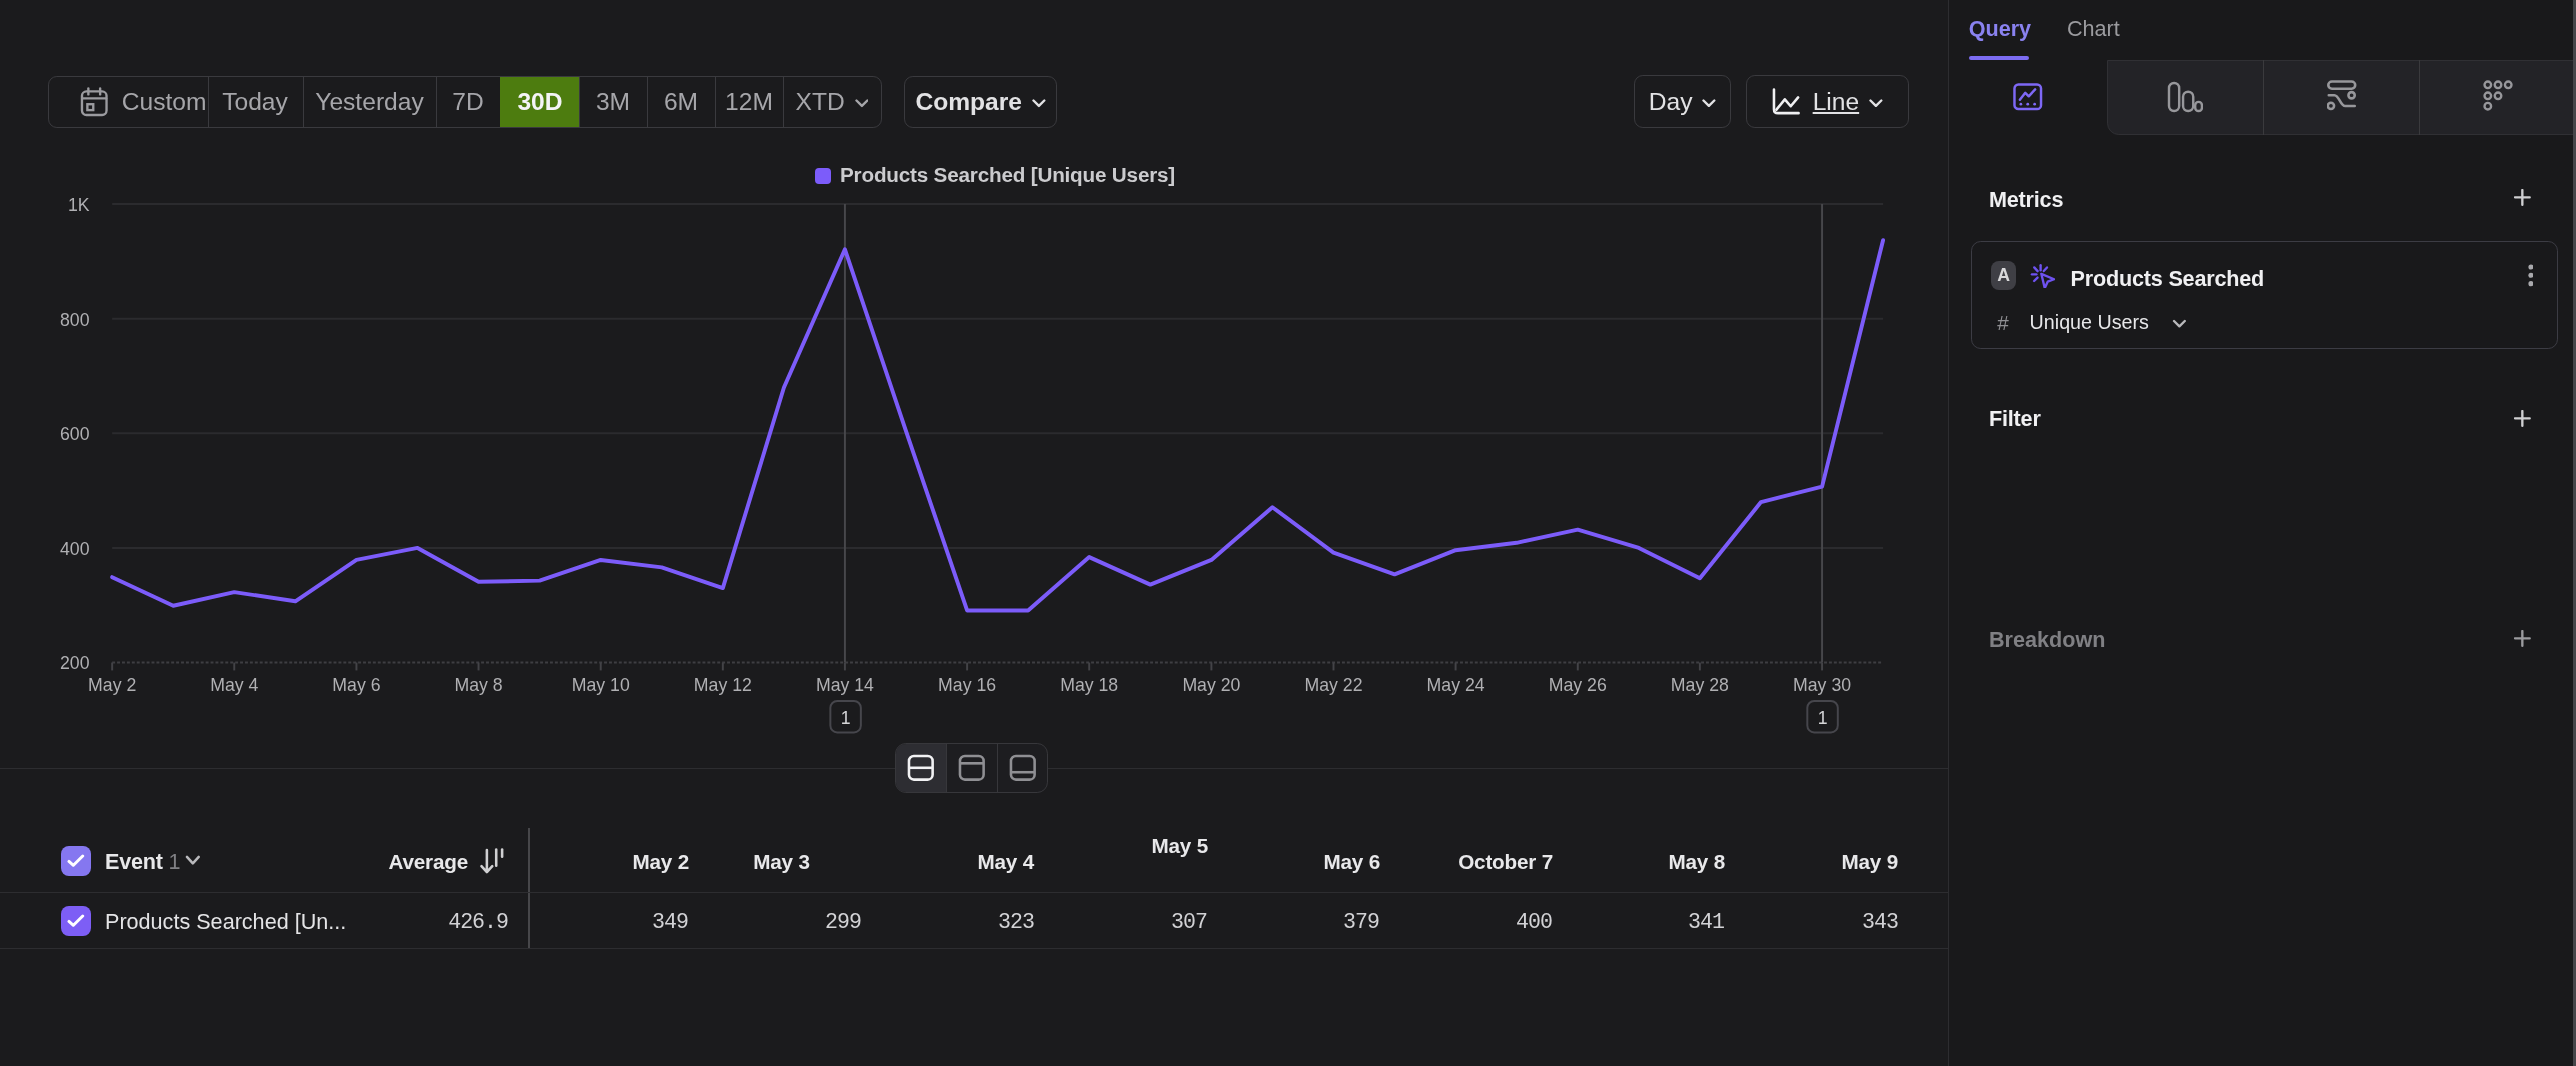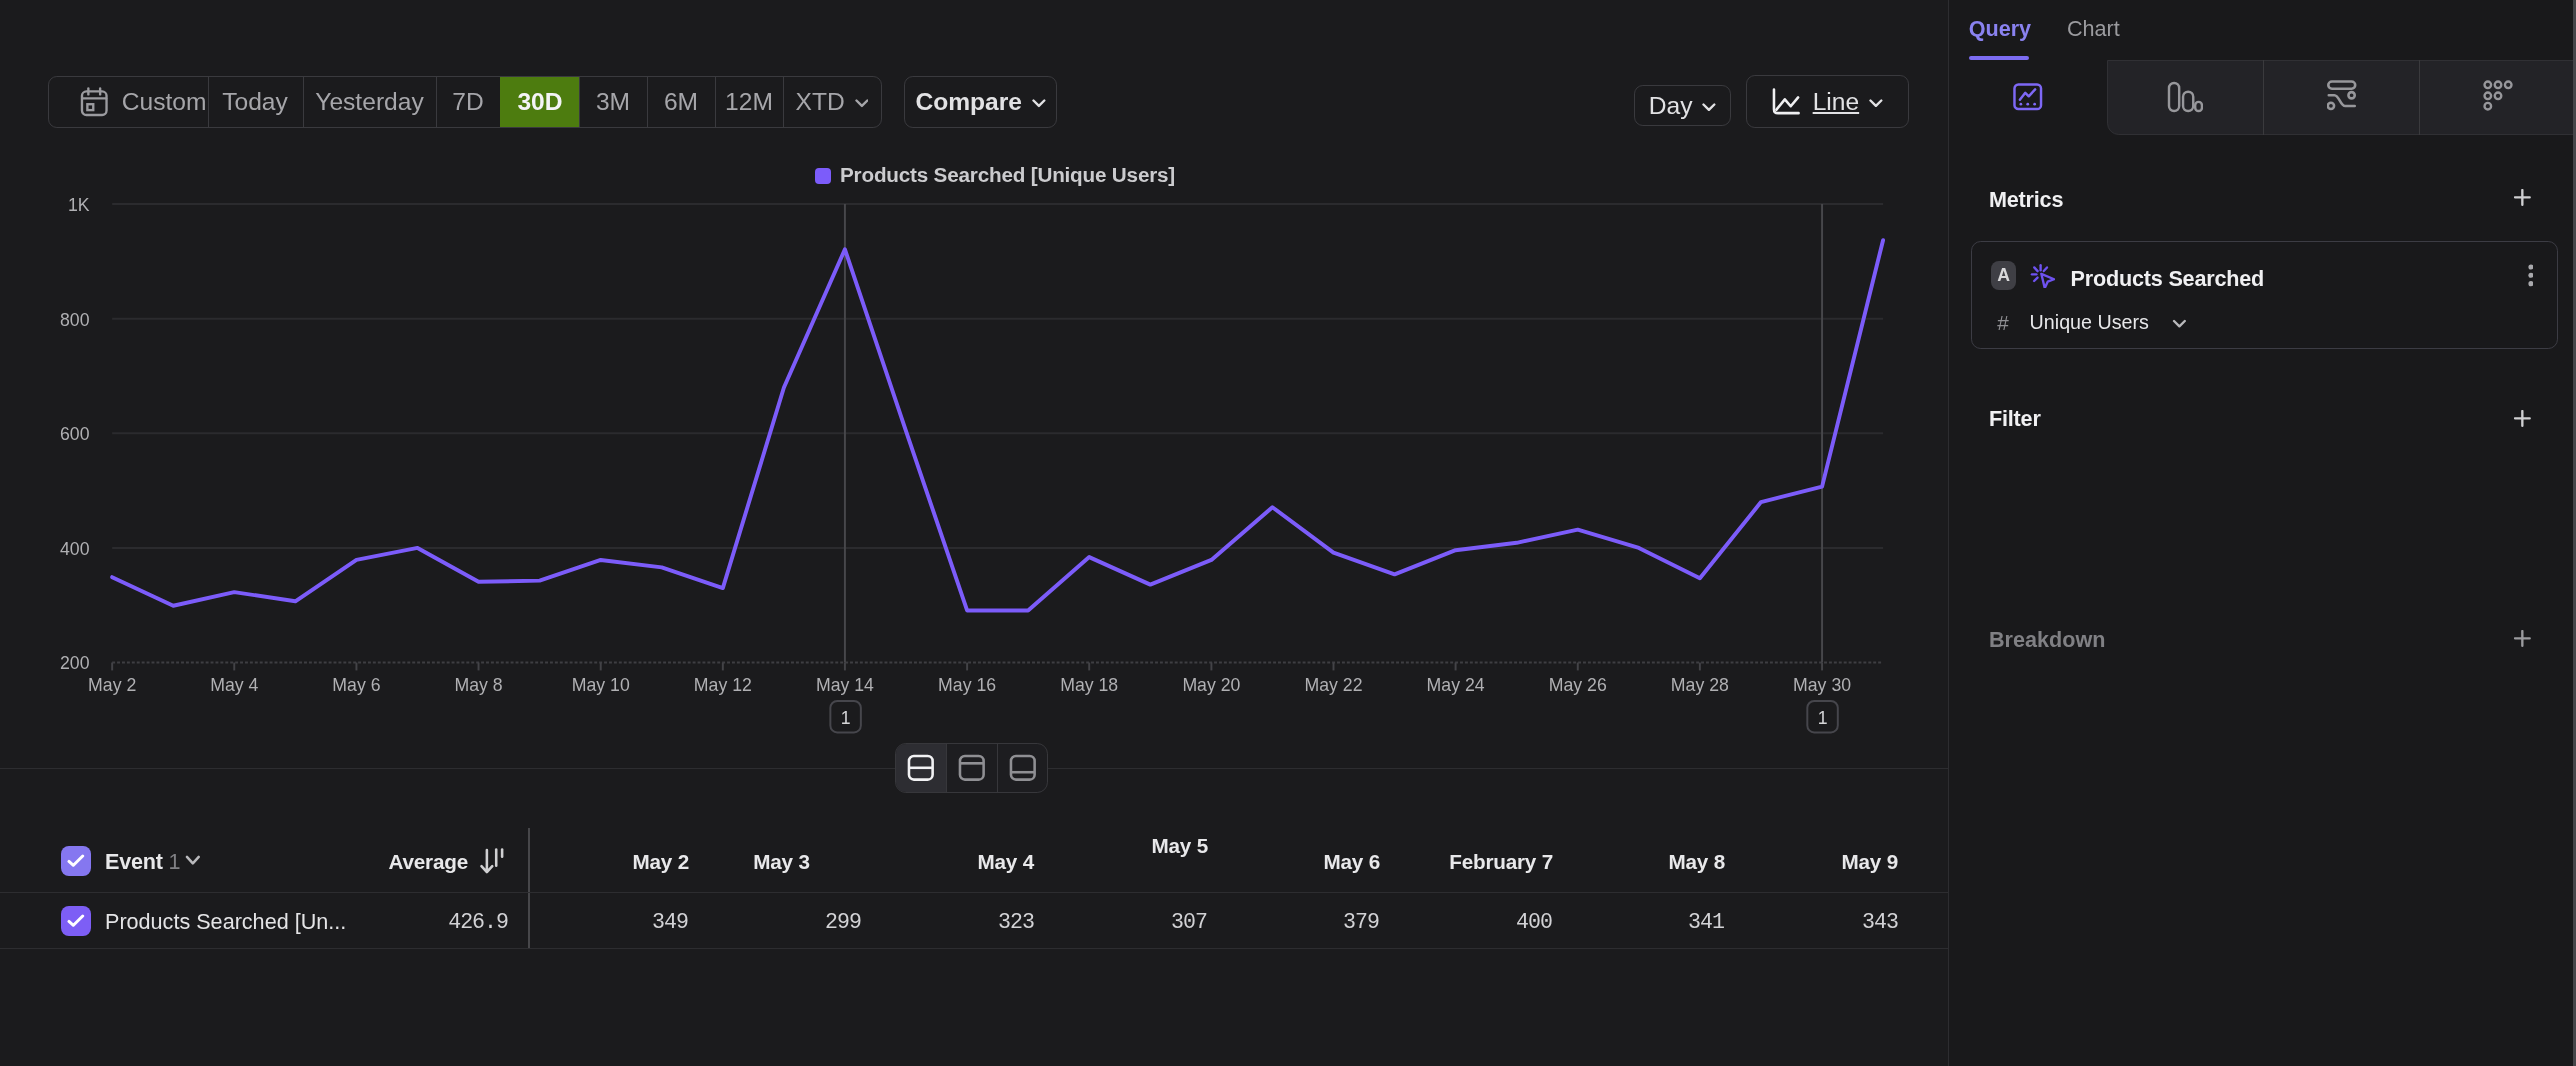--- a/index.html
+++ b/index.html
@@ -49,21 +49,21 @@
         </svg>
     </div>
   </div>
 
   <div class="btn" style="left:904px;top:76px;width:153px;height:52px;font-weight:600;">Compare
     <svg class="chev" viewBox="0 0 14 9" fill="none" stroke="#e2e2e4" stroke-width="2.4" stroke-linecap="round" stroke-linejoin="round">
         <path d="M1.5 1.5 L7 7 L12.5 1.5"></path>
       </svg>
   </div>
 
-  <div class="btn" style="left:1634px;top:85px;width:97px;height:41px;">Day
+  <div class="btn" style="left:1634px;top:75px;width:97px;height:53px;">Day
     <svg class="chev" viewBox="0 0 14 9" fill="none" stroke="#e2e2e4" stroke-width="2.4" stroke-linecap="round" stroke-linejoin="round">
         <path d="M1.5 1.5 L7 7 L12.5 1.5"></path>
       </svg>
   </div>
 
   <div class="btn" style="left:1746px;top:75px;width:163px;height:53px;text-decoration:underline;">
     <svg width="27.6" height="27.6" viewBox="0 0 28 28" fill="none" stroke="#f0f0f2" stroke-width="2.6" stroke-linecap="round" stroke-linejoin="round" style="margin-right:12.8px;">
         <path d="M2 1.5 V21.5 Q2 25.5 6 25.5 H27"></path>
         <path d="M4.5 22 L13 11.5 L19 18.5 L26.5 9.5"></path>
       </svg>
@@ -188,21 +188,21 @@
   </div>
   <div class="abs" style="left:105px;top:909px;font-size:21.6px;color:#e4e4e6;">Products Searched [Un...</div>
   <div class="monoval" style="left:292px;top:910px;">426.9</div>
   <div class="abs" style="left:0;top:948px;width:1948px;height:1px;background:#2d2d30;"></div>
 
   <div class="hdrtxt" style="left:492px;top:850px;width:197px;text-align:right;">May 2</div>
   <div class="hdrtxt" style="left:683px;top:850px;width:197px;text-align:center;">May 3</div>
   <div class="hdrtxt" style="left:837px;top:850px;width:197px;text-align:right;">May 4</div>
   <div class="hdrtxt" style="left:1011px;top:834px;width:197px;text-align:right;">May 5</div>
   <div class="hdrtxt" style="left:1183px;top:850px;width:197px;text-align:right;">May 6</div>
-  <div class="hdrtxt" style="left:1356px;top:850px;width:197px;text-align:right;">February 7</div>
+  <div class="hdrtxt" style="left:1356px;top:850px;width:197px;text-align:right;">October 7</div>
   <div class="hdrtxt" style="left:1528px;top:850px;width:197px;text-align:right;">May 8</div>
   <div class="hdrtxt" style="left:1701px;top:850px;width:197px;text-align:right;">May 9</div>
 
   <div class="monoval" style="left:472px;top:910px;">349</div>
   <div class="monoval" style="left:645px;top:910px;">299</div>
   <div class="monoval" style="left:818px;top:910px;">323</div>
   <div class="monoval" style="left:991px;top:910px;">307</div>
   <div class="monoval" style="left:1163px;top:910px;">379</div>
   <div class="monoval" style="left:1336px;top:910px;">400</div>
   <div class="monoval" style="left:1508px;top:910px;">341</div>

